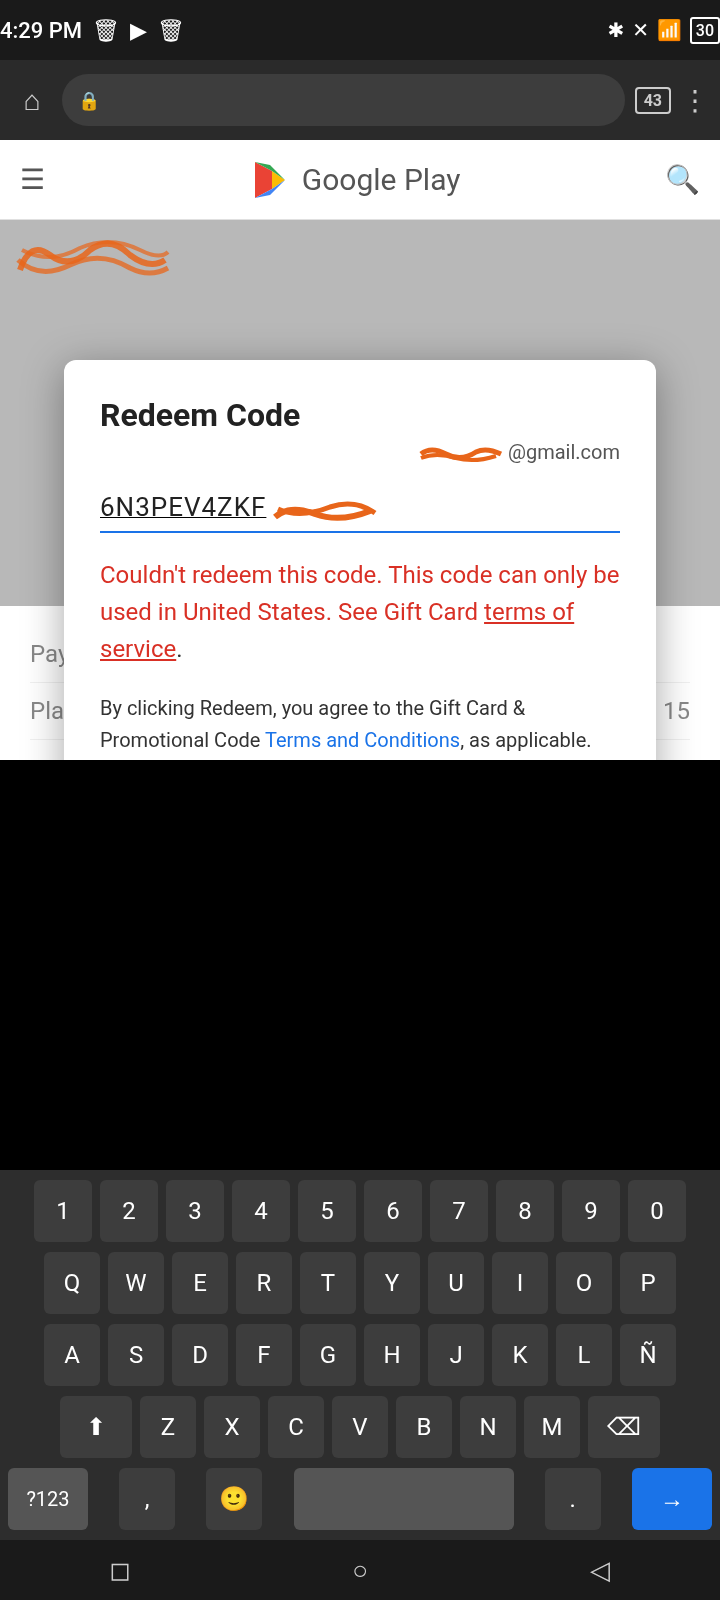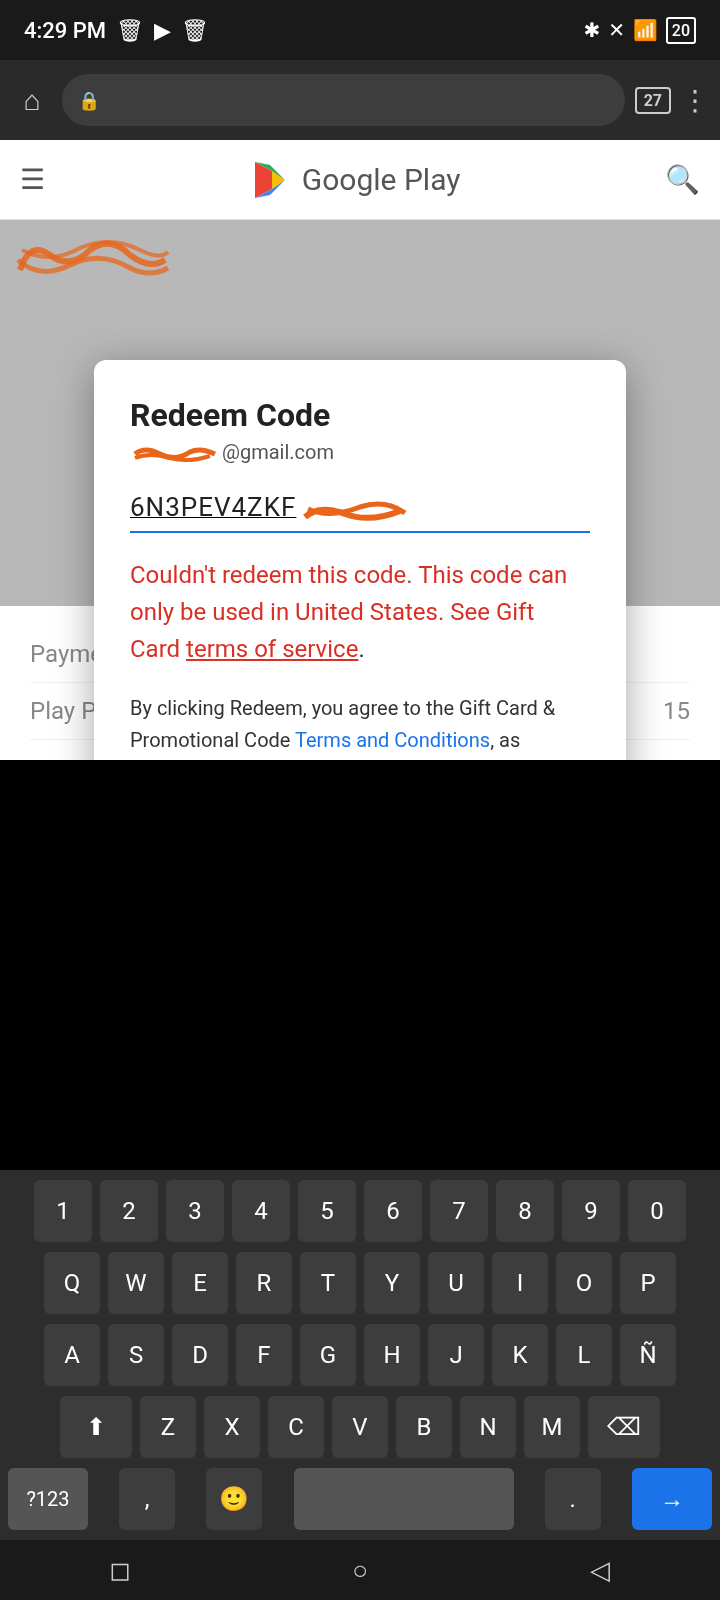--- a/index.html
+++ b/index.html
@@ -14,21 +14,21 @@
     }
 
     
     .status-bar {
       width: 100%;
       height: 60px;
       background: #1a1a1a;
       display: flex;
       align-items: center;
       justify-content: space-between;
-      padding: 0 24px;
+      padding: 0 0;
       color: #fff;
       font-size: 22px;
       font-weight: 500;
     }
     .status-left { display: flex; align-items: center; gap: 10px; }
     .status-right { display: flex; align-items: center; gap: 8px; font-size: 20px; }
     .battery-icon {
       border: 2px solid #fff;
       border-radius: 3px;
       padding: 2px 4px;
@@ -120,34 +120,35 @@
       position: absolute;
       top: 140px;
       left: 0; right: 0;
       display: flex;
       justify-content: center;
       z-index: 10;
     }
     .dialog {
       background: #fff;
       border-radius: 12px;
-      width: 532px;
+      width: 592px;
       padding: 36px 36px 30px 36px;
       box-shadow: 0 8px 40px rgba(0,0,0,0.35);
     }
     .dialog-title {
       font-size: 32px;
       font-weight: 700;
       color: #222;
       margin-bottom: 6px;
     }
     .dialog-email {
       font-size: 20px;
       color: #555;
       margin-bottom: 28px;
+      text-align: right;
     }
 
     
     .code-input-wrapper {
       position: relative;
       margin-bottom: 24px;
       text-decoration: underline;
     }
 
     
@@ -300,30 +301,30 @@
   <div class="status-left">
     <span>4:29 PM</span>
     <span>🗑</span>
     <span>▶</span>
     <span>🗑</span>
   </div>
   <div class="status-right">
     <span>✱</span>
     <span>✕</span>
     <span>📶</span>
-    <span class="battery-icon">20</span>
+    <span class="battery-icon">30</span>
   </div>
 </div>
 
 <div class="browser-bar">
   <div class="home-icon">⌂</div>
   <div class="url-bar">
     <span class="lock-icon">🔒</span>
   </div>
-  <div class="tab-count">27</div>
+  <div class="tab-count">43</div>
   <div class="more-icon">⋮</div>
 </div>
 
 <div class="play-header">
   <div class="hamburger">☰</div>
   <div class="play-logo">
     <svg width="40" height="40" viewBox="0 0 40 40">
       <polygon points="5,2 5,38 22,29 22,11" fill="#EA4335"></polygon>
       <polygon points="22,11 22,29 35,20" fill="#FBBC04"></polygon>
       <polygon points="5,2 22,11 35,20 20,5" fill="#34A853"></polygon>

